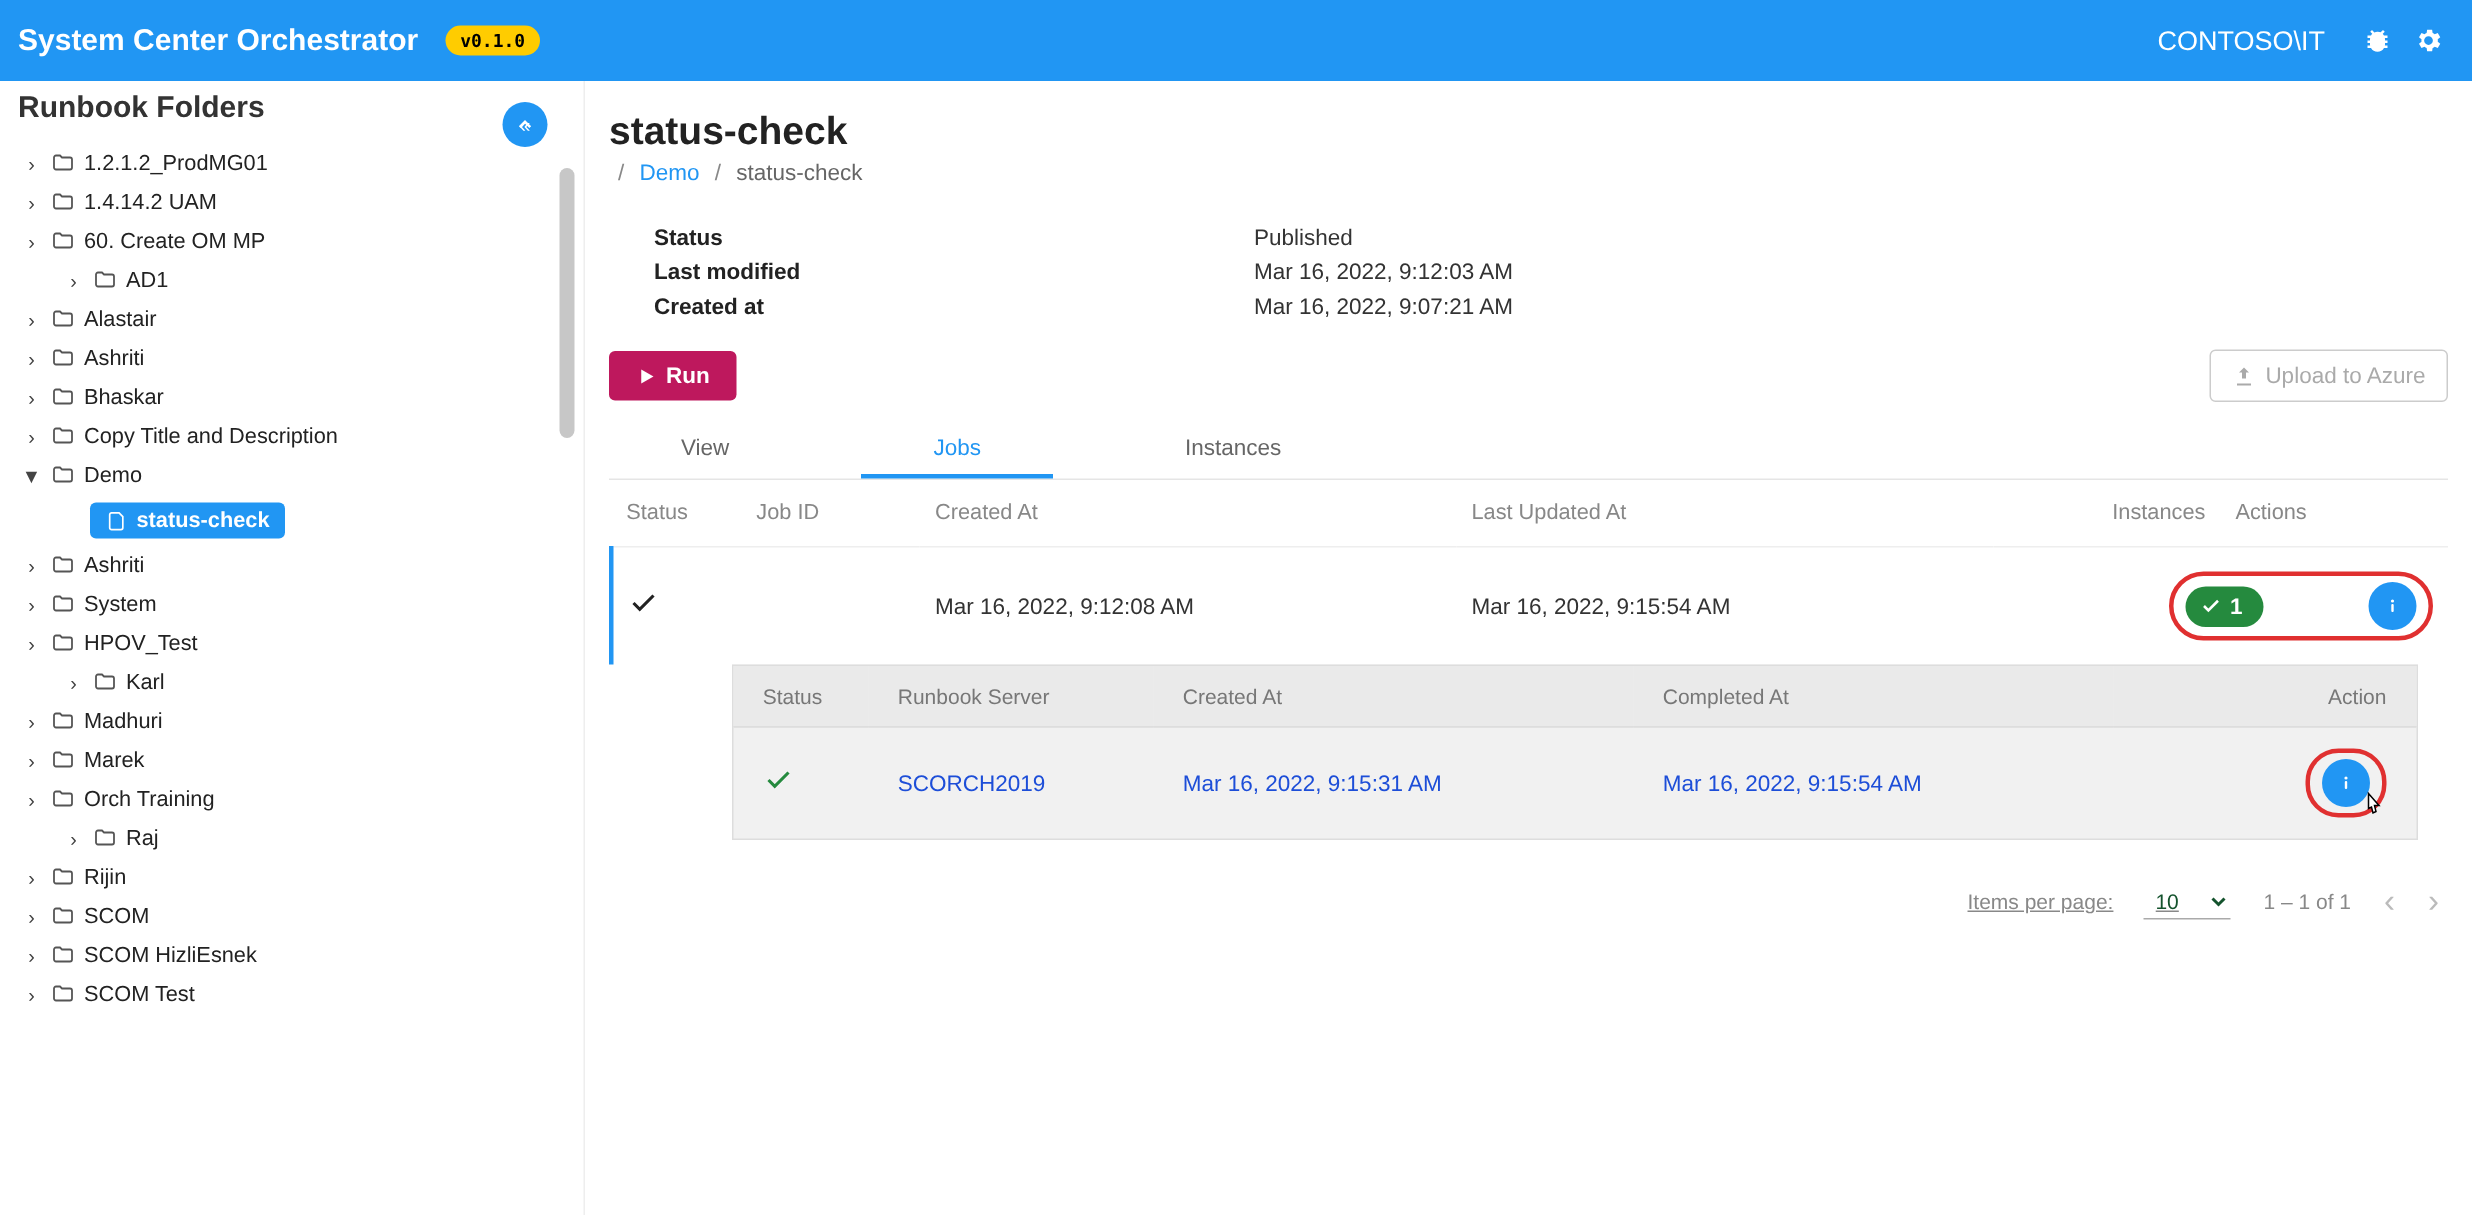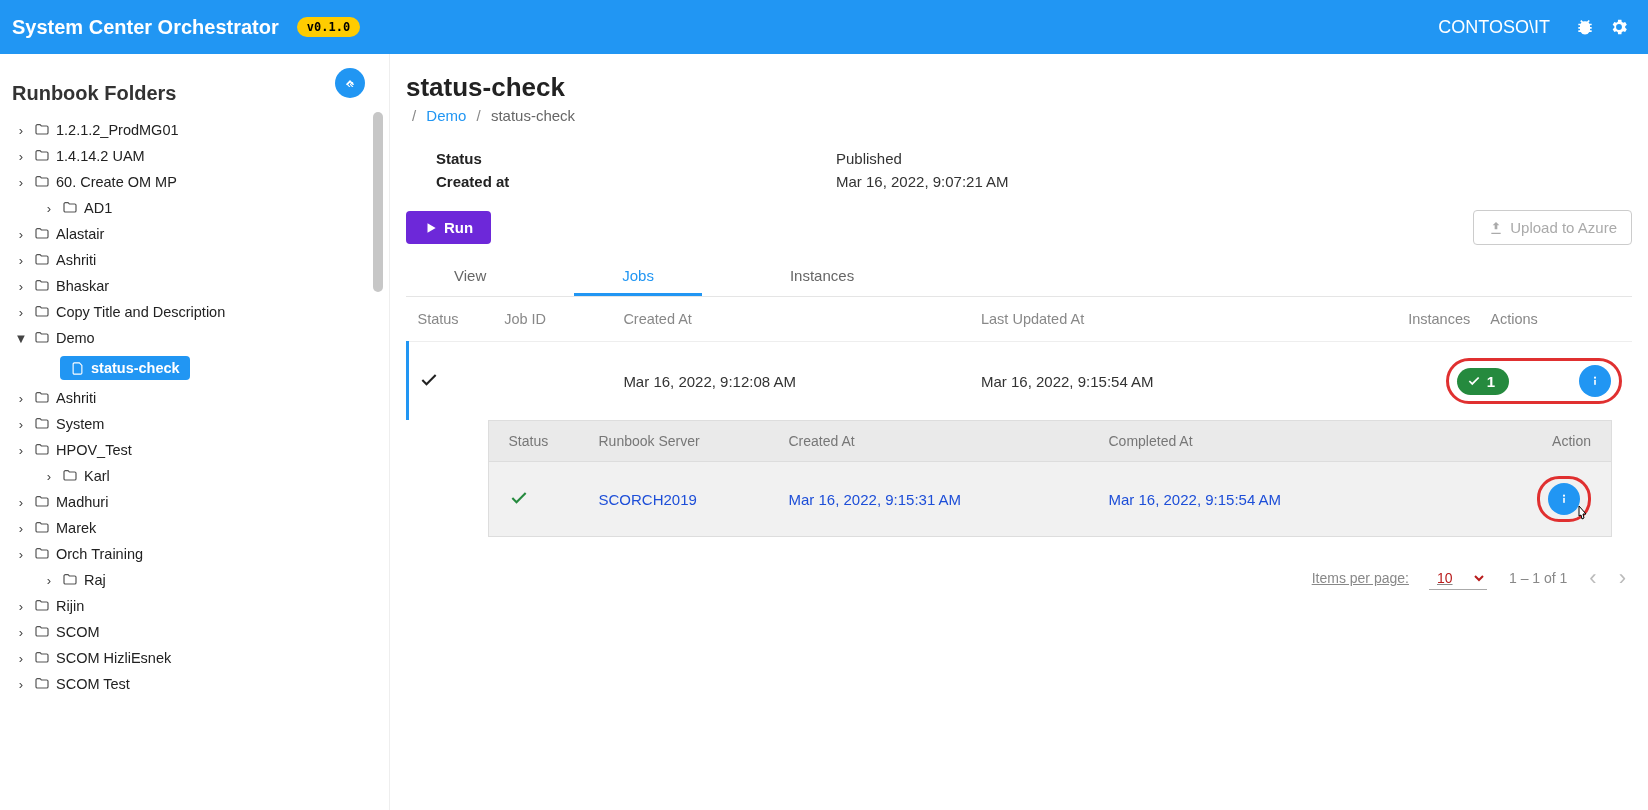--- a/index.html
+++ b/index.html
@@ -9,21 +9,21 @@
   .header { background: #2196f3; color: #fff; height: 54px; display: flex; align-items: center; padding: 0 12px; }
   .header-title { font-size: 20px; font-weight: 600; }
   .version-badge { background: #ffcc00; color: #000; font-size: 12px; font-weight: bold; padding: 3px 10px; border-radius: 12px; margin-left: 18px; font-family: monospace; }
   .header-spacer { flex: 1; }
   .tenant { font-size: 18px; font-weight: 400; margin-right: 18px; }
   .header-icon { width: 22px; height: 22px; margin: 0 6px; cursor: pointer; display:flex; align-items:center; justify-content:center; }
   .header-icon svg { fill: #fff; }
   
   
   .content { display: flex; height: calc(810px - 54px); }
-  .sidebar { width: 390px; border-right: 1px solid #eee; position: relative; padding: 24px 0; overflow-y: auto; }
+  .sidebar { width: 390px; border-right: 1px solid #eee; position: relative; padding: 3px 0; overflow-y: auto; }
   .sidebar-title { font-size: 20px; font-weight: 700; padding: 4px 12px 12px; }
   .collapse-btn { position: absolute; top: 14px; right: 24px; width: 30px; height: 30px; border-radius: 50%; background: #2196f3; color:#fff; display:flex; align-items:center; justify-content:center; cursor:pointer; font-size:16px; }
   
   .tree-item { display: flex; align-items: center; padding: 5px 12px; cursor: pointer; font-size: 14.5px; color: #222; }
   .tree-item .chev { width: 18px; text-align:center; color:#444; font-size:13px; }
   .tree-item .fold-icon { margin: 0 6px 0 4px; color:#555; display:flex; }
   .tree-item.indent-1 { padding-left: 40px; }
   .tree-item.indent-2 { padding-left: 60px; }
   .file-pill { background:#2196f3; color:#fff; display:inline-flex; align-items:center; padding:4px 10px; border-radius:4px; font-weight:600; }
   .file-pill .fold-icon { color:#fff; margin:0 6px 0 0;}
@@ -37,21 +37,21 @@
   .breadcrumb { color:#2196f3; font-size: 15px; margin-top:4px; }
   .breadcrumb .sep { color:#888; margin:0 6px; }
   .breadcrumb .current { color:#666; }
   
   .info-block { margin: 26px 0 20px 30px; }
   .info-row { display:flex; margin-bottom:6px; font-size:15px; }
   .info-label { width: 400px; font-weight:700; color:#222; }
   .info-val { color:#333; }
   
   .action-row { display:flex; align-items:center; margin-bottom: 10px; }
-  .run-btn { background:#6d28d9; color:#fff; border:none; border-radius:4px; padding:8px 18px; font-size:15px; font-weight:600; display:flex; align-items:center; cursor:pointer; }
+  .run-btn { background:#be185d; color:#fff; border:none; border-radius:4px; padding:8px 18px; font-size:15px; font-weight:600; display:flex; align-items:center; cursor:pointer; }
   .run-btn svg { margin-right:6px; }
   .upload-btn { margin-left:auto; border:1px solid #ccc; background:#fff; color:#aaa; border-radius:4px; padding:8px 14px; font-size:15px; display:flex; align-items:center; cursor:pointer; }
   .upload-btn svg { margin-right:6px; fill:#aaa; }
   
   .tabs { display:flex; border-bottom:1px solid #e5e5e5; margin-top:6px;gap:40px; }
   .tab { padding:12px 48px; color:#666; cursor:pointer; font-size:15px; }
   .tab.active { color:#2196f3; box-shadow: inset 0 -3px 0 #2196f3; }
   
   table.jobs { width:100%; border-collapse:collapse; margin-top:0; }
   table.jobs th { text-align:left; color:#888; font-weight:400; font-size:14.5px; padding:14px 10px; border-bottom:1px solid #eee; }
@@ -73,21 +73,21 @@
   
   .subtable-wrap { background:#f1f1f1; border:1px solid #ddd; margin: 0 10px 0 40px; }
   table.sub { width:100%; border-collapse:collapse; }
   table.sub th { text-align:left; color:#777; font-weight:400; font-size:14px; padding:12px 20px; background:#eaeaea; border-bottom:1px solid #ddd;}
   table.sub td { padding:14px 20px; font-size:15px; color:#1d4ed8; }
   .sub-check svg { stroke:#258a3e; }
   
   
   .paginator { display:flex; align-items:center; justify-content:flex-end; color:#888; font-size:14px; margin-top:22px; gap:22px; padding-right:6px;}
   .page-size { display:flex; align-items:center; gap:20px;text-decoration:underline; }
-  .page-size select { border:none; border-bottom:1px solid #aaa; background:transparent; color:#b91c1c; font-size:14px; padding:2px 18px 2px 4px; }
+  .page-size select { border:none; border-bottom:1px solid #aaa; background:transparent; color:#14532d; font-size:14px; padding:2px 18px 2px 4px; }
   .nav-arrow { color:#bbb; font-size:22px; cursor:pointer; user-select:none; }
 </style>
 </head>
 <body>
 
 <div class="header">
   <span class="header-title">System Center Orchestrator</span>
   <span class="version-badge">v0.1.0</span>
   <span class="header-spacer"></span>
   <span class="tenant">CONTOSO\IT</span>
@@ -324,20 +324,24 @@
       <span class="sep">/</span>
       <a href="#" style="color:#2196f3;text-decoration:none;">Demo</a>
       <span class="sep">/</span>
       <span class="current">status-check</span>
     </div>
 
     <div class="info-block">
       <div class="info-row">
         <div class="info-label">Status</div>
         <div class="info-val">Published</div>
+      </div>
+      <div class="info-row">
+        <div class="info-label">Last modified</div>
+        <div class="info-val">Mar 16, 2022, 9:12:03 AM</div>
       </div>
       <div class="info-row">
         <div class="info-label">Created at</div>
         <div class="info-val">Mar 16, 2022, 9:07:21 AM</div>
       </div>
     </div>
 
     <div class="action-row">
       <button class="run-btn">
         <svg viewBox="0 0 24 24" width="14" height="14" fill="#fff">

